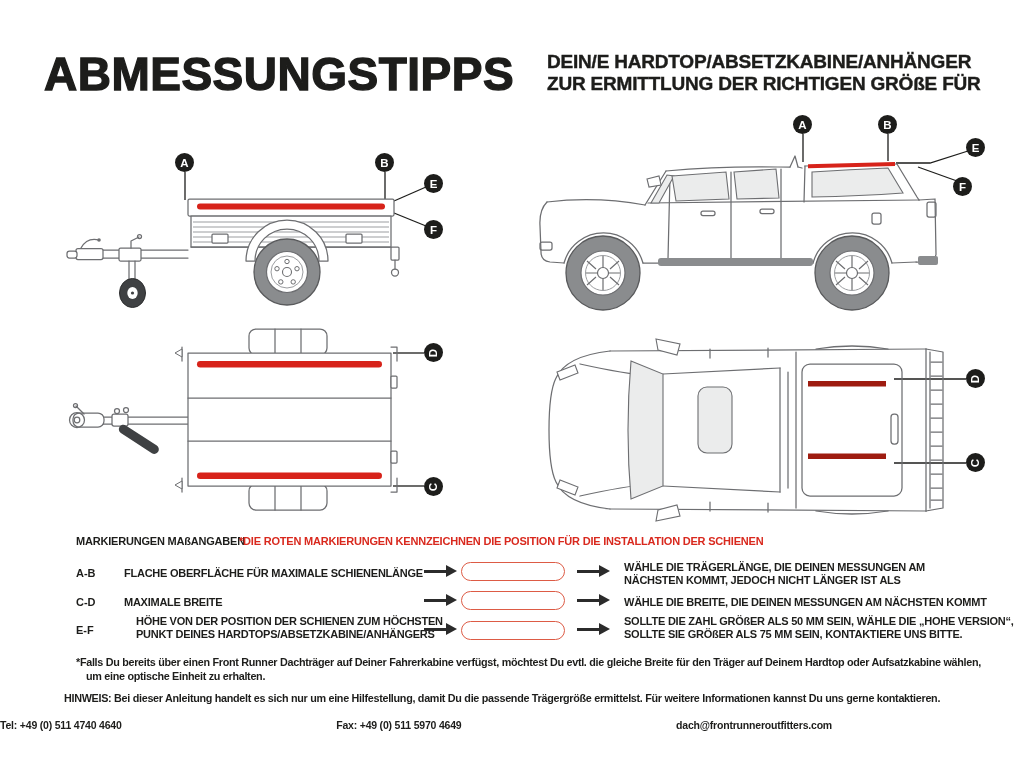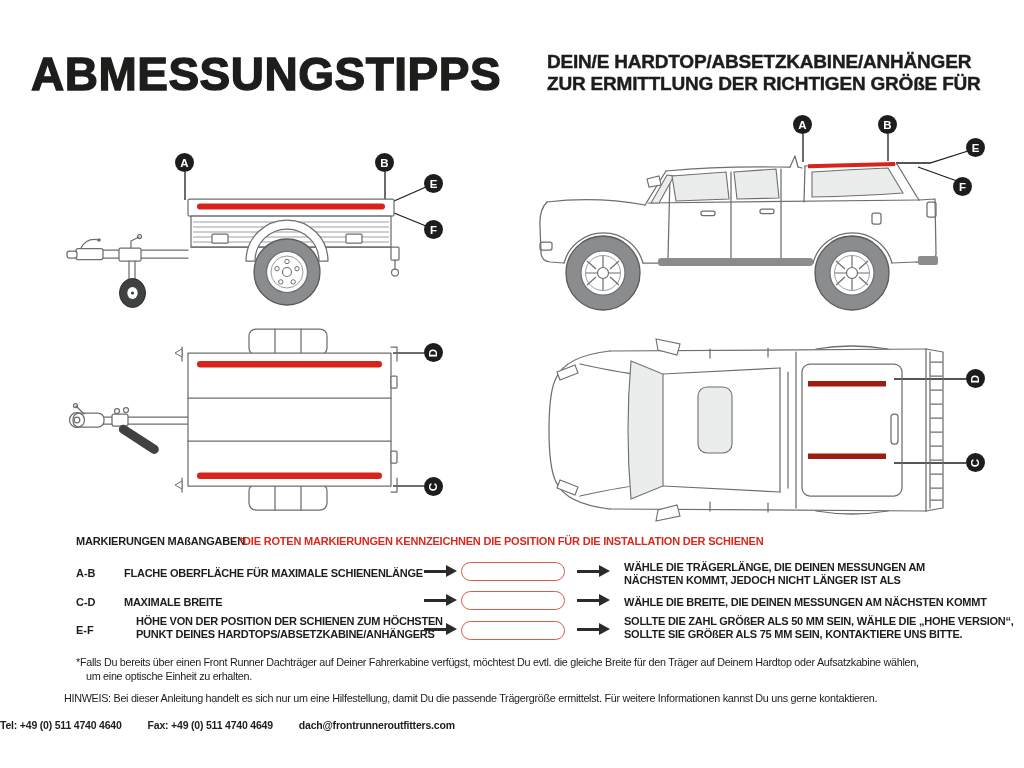--- a/index.html
+++ b/index.html
@@ -1,20 +1,20 @@
 <!DOCTYPE html>
 <html><head>
 <meta charset="utf-8">
 <style>
   html,body{margin:0;padding:0;background:#ffffff;}
   #canvas{position:relative;width:1024px;height:768px;background:#fff;overflow:hidden;
           font-family:"Liberation Sans",sans-serif;color:#1d1d1b;}
   .abs{position:absolute;}
   
-  .title{left:31px;top:50px;font-size:46px;line-height:48px;font-weight:800;
+  .title{left:44px;top:50px;font-size:46px;line-height:48px;font-weight:800;
          letter-spacing:.5px;-webkit-text-stroke:1.3px #1d1d1b;white-space:nowrap;}
   .subtitle{left:547px;top:51px;font-size:19px;line-height:21.5px;font-weight:700;
             letter-spacing:-.2px;-webkit-text-stroke:.4px #1d1d1b;white-space:nowrap;}
   
   svg{position:absolute;overflow:visible;}
   .badge{position:absolute;width:19px;height:19px;border-radius:50%;background:#1d1d1b;
          color:#fff;font-size:11.5px;font-weight:800;display:flex;align-items:center;
          justify-content:center;z-index:5;}
   .badge.rot span{transform:rotate(-90deg);display:inline-block;}
   
@@ -22,22 +22,22 @@
   .red{color:#d9291e;}
   .rkey{font-size:11px;font-weight:700;}
   .rdesc,.rresult{font-size:11px;font-weight:700;line-height:13px;letter-spacing:-.25px;}
   .pill{position:absolute;width:104px;height:19px;border:1.5px solid #dd5b45;border-radius:11px;
         background:#fff;box-sizing:border-box;}
   .arrow{position:absolute;width:34px;height:13px;}
   .arrow::before{content:'';position:absolute;left:0;top:5px;width:22px;height:3px;background:#2b2b2b;}
   .arrow::after{content:'';position:absolute;left:22px;top:0;width:0;height:0;
                 border-left:11px solid #2b2b2b;border-top:6.5px solid transparent;
                 border-bottom:6.5px solid transparent;}
-  .fnote{font-size:10.8px;font-weight:400;letter-spacing:-.3px;white-space:nowrap;text-align:center;}
-  .footer{left:0;top:719px;width:832px;display:flex;justify-content:flex-start;gap:26px;
+  .fnote{font-size:10.8px;font-weight:700;letter-spacing:-.3px;white-space:nowrap;text-align:center;}
+  .footer{left:0;top:719px;width:832px;display:flex;justify-content:space-between;gap:26px;
           font-size:10.5px;font-weight:700;letter-spacing:-.2px;}
   .stroke{stroke:#6d6e71;stroke-width:1.25;fill:none;stroke-linecap:round;stroke-linejoin:round;}
   .thin{stroke:#9b9da0;stroke-width:1;fill:none;}
   .conn{stroke:#1d1d1b;stroke-width:1.3;fill:none;}
   .wfill{fill:#ffffff;}
   .glass{fill:#ebecec;stroke:#6d6e71;stroke-width:1.1;}
   .darkg{fill:#8a8c8e;}
 </style>
 </head>
 <body>
@@ -294,17 +294,17 @@
   <div class="pill" style="left:461px;top:621px"></div>
   <div class="arrow" style="left:577px;top:623px"></div>
   <div class="abs rresult" style="left:624px;top:615px;width:400px">SOLLTE DIE ZAHL GRÖßER ALS 50 MM SEIN, WÄHLE DIE „HOHE VERSION“, SOLLTE SIE GRÖßER ALS 75 MM SEIN, KONTAKTIERE UNS BITTE.</div>
 
   <div class="abs fnote" style="left:76px;top:656px">*Falls Du bereits über einen Front Runner Dachträger auf Deiner Fahrerkabine verfügst, möchtest Du evtl. die gleiche Breite für den Träger auf Deinem Hardtop oder Aufsatzkabine wählen,</div>
   <div class="abs fnote" style="left:86px;top:670px">um eine optische Einheit zu erhalten.</div>
   <div class="abs fnote" style="left:64px;top:692px">HINWEIS: Bei dieser Anleitung handelt es sich nur um eine Hilfestellung, damit Du die passende Trägergröße ermittelst. Für weitere Informationen kannst Du uns gerne kontaktieren.</div>
 
   <div class="abs footer">
     <span>Tel: +49 (0) 511 4740 4640</span>
-    <span>Fax: +49 (0) 511 4740 4649</span>
+    <span>Fax: +49 (0) 511 5970 4649</span>
     <span>dach@frontrunneroutfitters.com</span>
   </div>
 
 </div>
 
 </body></html>

